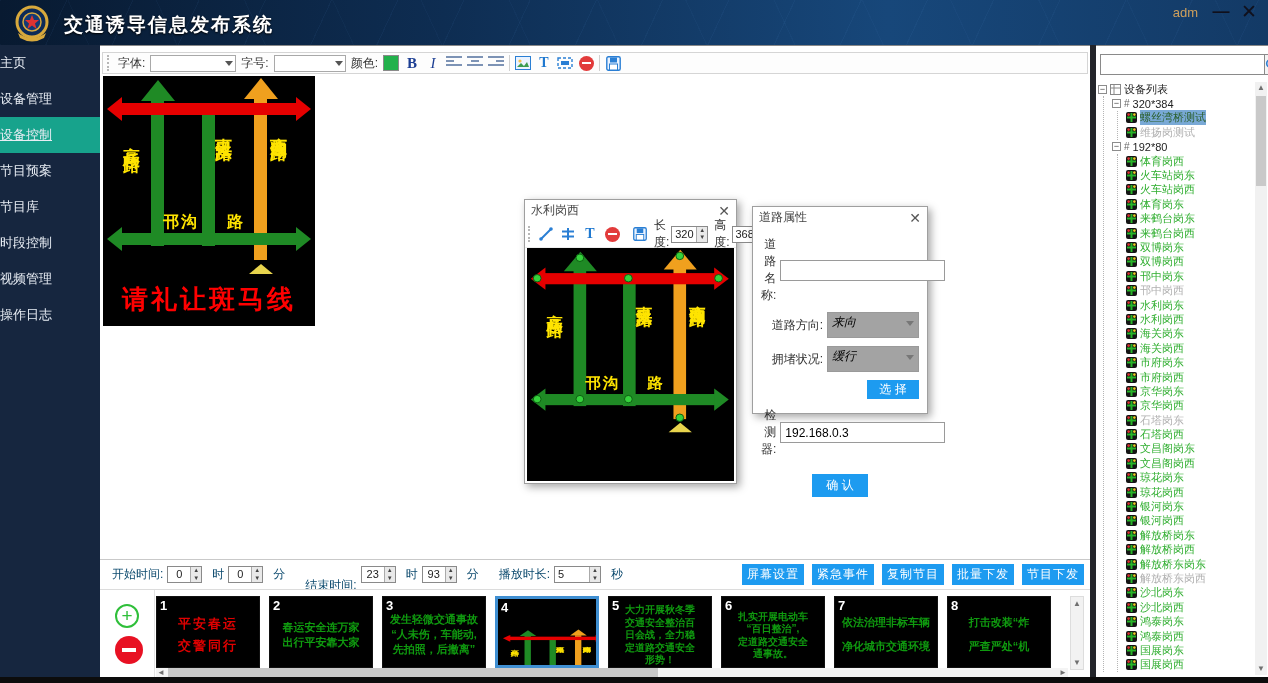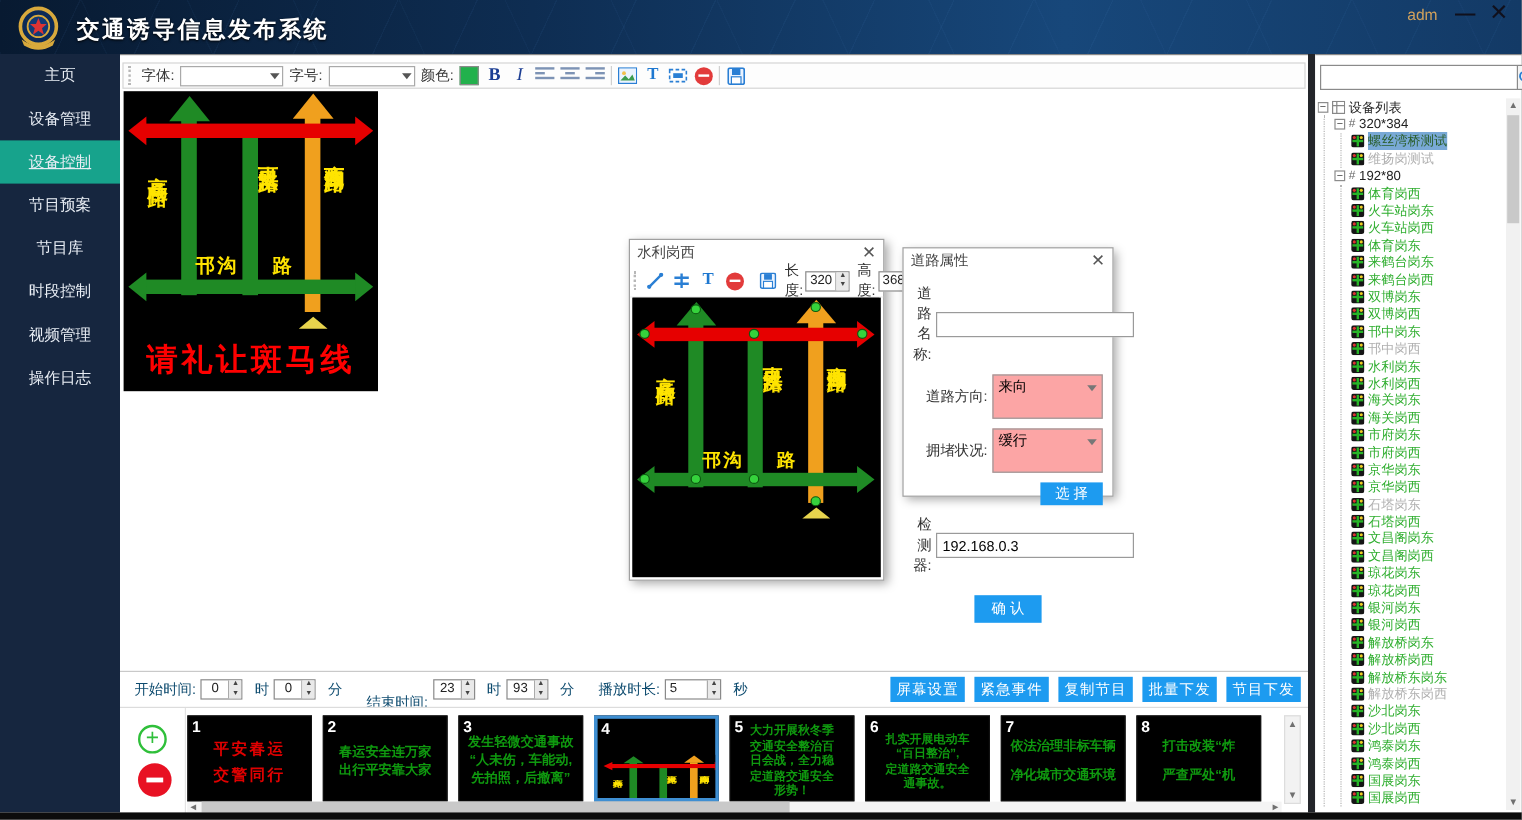--- a/index.html
+++ b/index.html
@@ -15,21 +15,21 @@
                repeating-linear-gradient(65deg, rgba(90,150,220,.18) 0 1px, transparent 1px 80px); }
   .badge { position:absolute; left:12px; top:3px; width:40px; height:40px; }
   .app-title { position:absolute; left:64px; top:12px; color:#fff; font-size:19px; font-weight:bold; letter-spacing:2px; text-shadow:0 1px 2px #000; }
   .user-name { position:absolute; right:70px; top:5px; color:#cfa05c; font-size:13px; }
   .win-btn { position:absolute; top:2px; width:22px; height:20px; color:#10101c; font-size:17px; line-height:20px; text-align:center; cursor:pointer; }
   .win-min { right:36px; font-weight:bold; }
   .win-close { right:8px; font-size:19px; }
 
   
   .sidebar { position:absolute; left:0; top:45px; width:100px; height:632px; background:#16263f; }
-  .side-item { height:36px; line-height:36px; text-align:center; color:#e8edf4; font-size:13px; cursor:pointer; }
+  .side-item { height:36px; line-height:36px; text-align:left; color:#e8edf4; font-size:13px; cursor:pointer; }
   .side-item.active { background:#17a38c;text-decoration:underline; }
 
   
   .main { position:absolute; left:100px; top:45px; width:990px; height:632px; background:#fff; border-top:1px solid #888; }
   .splitter-v { position:absolute; left:1090px; top:45px; width:6px; height:632px; background:#23252a; }
   .bottom-strip { position:absolute; left:0px; top:677px; width:1268px; height:6px; background:#0c0c0c; }
 
   
   .edit-toolbar { position:absolute; left:2px; top:6px; right:2px; height:22px; background:#fdfdfd;
     border:1px solid #d5d5d5; display:flex; align-items:center; gap:5px; padding:0 4px; }
@@ -76,21 +76,21 @@
   .spin .btns { width:11px; border-left:1px solid #aaa; display:flex; flex-direction:column; }
   .spin .btns i { flex:1; font-style:normal; font-size:6px; line-height:7px; text-align:center; color:#444; background:#e9e9e9; cursor:pointer; }
   .net-canvas { position:relative; width:207px; height:233px; background:#000; margin:0 auto; overflow:hidden; }
   .net-canvas .rd { transform:scale(0.97,0.93); transform-origin:top left; }
 
   
   .prop-dlg { left:652px; top:160px; width:176px; height:208px; }
   .prop-row { display:flex; align-items:center; margin:8px 8px 0 8px; }
   .prop-label { width:62px; text-align:right; color:#333; font-size:12px; margin-right:4px; }
   .prop-input { flex:1; height:21px; border:1px solid #9a9a9a; background:#fff; font-size:12px; padding:0 4px; font-family:inherit; }
-  .prop-select { position:relative; flex:1; height:37px; border:1px solid #9a9a9a; background:#fca5a5; font-size:12px; line-height:19px; padding:0 4px; }
+  .prop-select { position:relative; flex:1; height:26px; border:1px solid #9a9a9a; background:#a3a3a3; font-size:12px; line-height:19px; padding:0 4px;font-style:italic; }
   .prop-select .chev { position:absolute; right:4px; top:8px; width:0; height:0; border-left:4px solid transparent; border-right:4px solid transparent; border-top:5px solid #777; }
   .btn-blue { background:#1d9bf0; color:#fff; border:none; font-size:12px; font-family:inherit; cursor:pointer; }
   .prop-pick { display:block; margin:8px 8px 0 auto; width:52px; height:19px; }
   .prop-confirm { display:block; margin:16px auto 0 auto; width:56px; height:23px; }
 
   
   .timebar { position:absolute; left:0; top:513px; width:990px; height:30px; border-top:1px solid #c9c9c9;
     display:flex; align-items:center; padding:0 6px; gap:4px; background:#fff; }
   .time-label { color:#0c4a6e; font-size:12px; margin-left:6px; }
   .timebar .spin .val { width:22px; }

